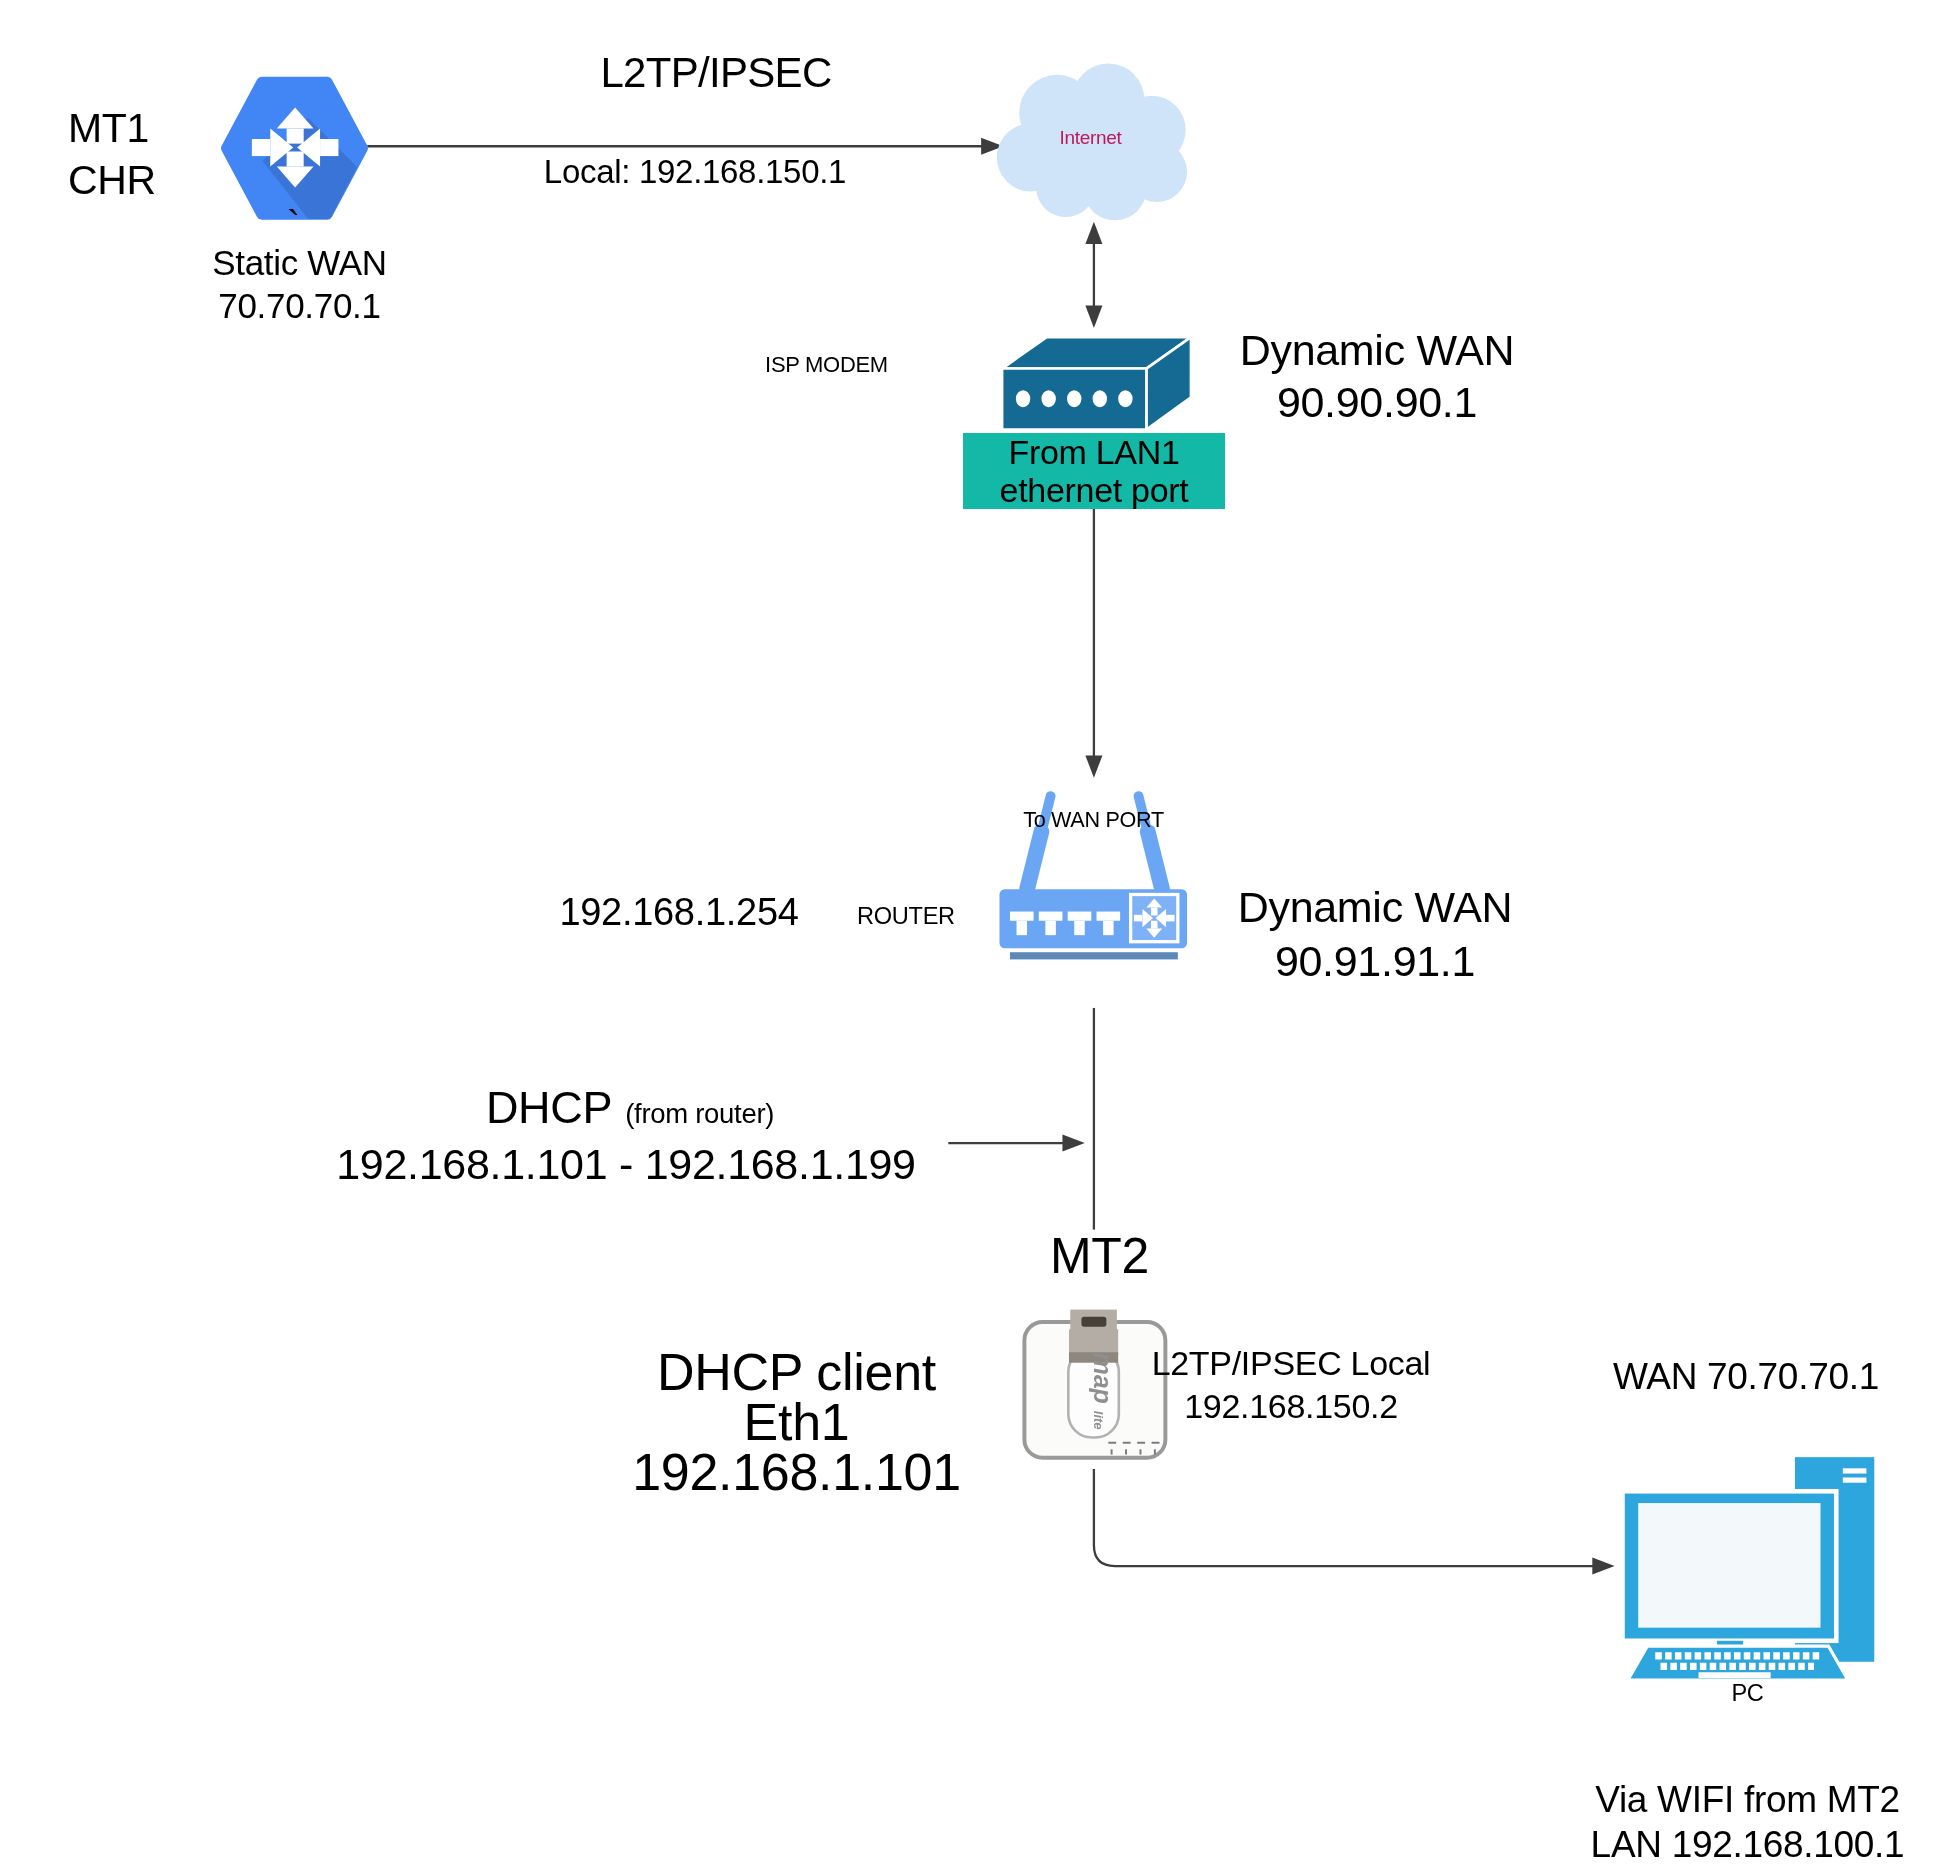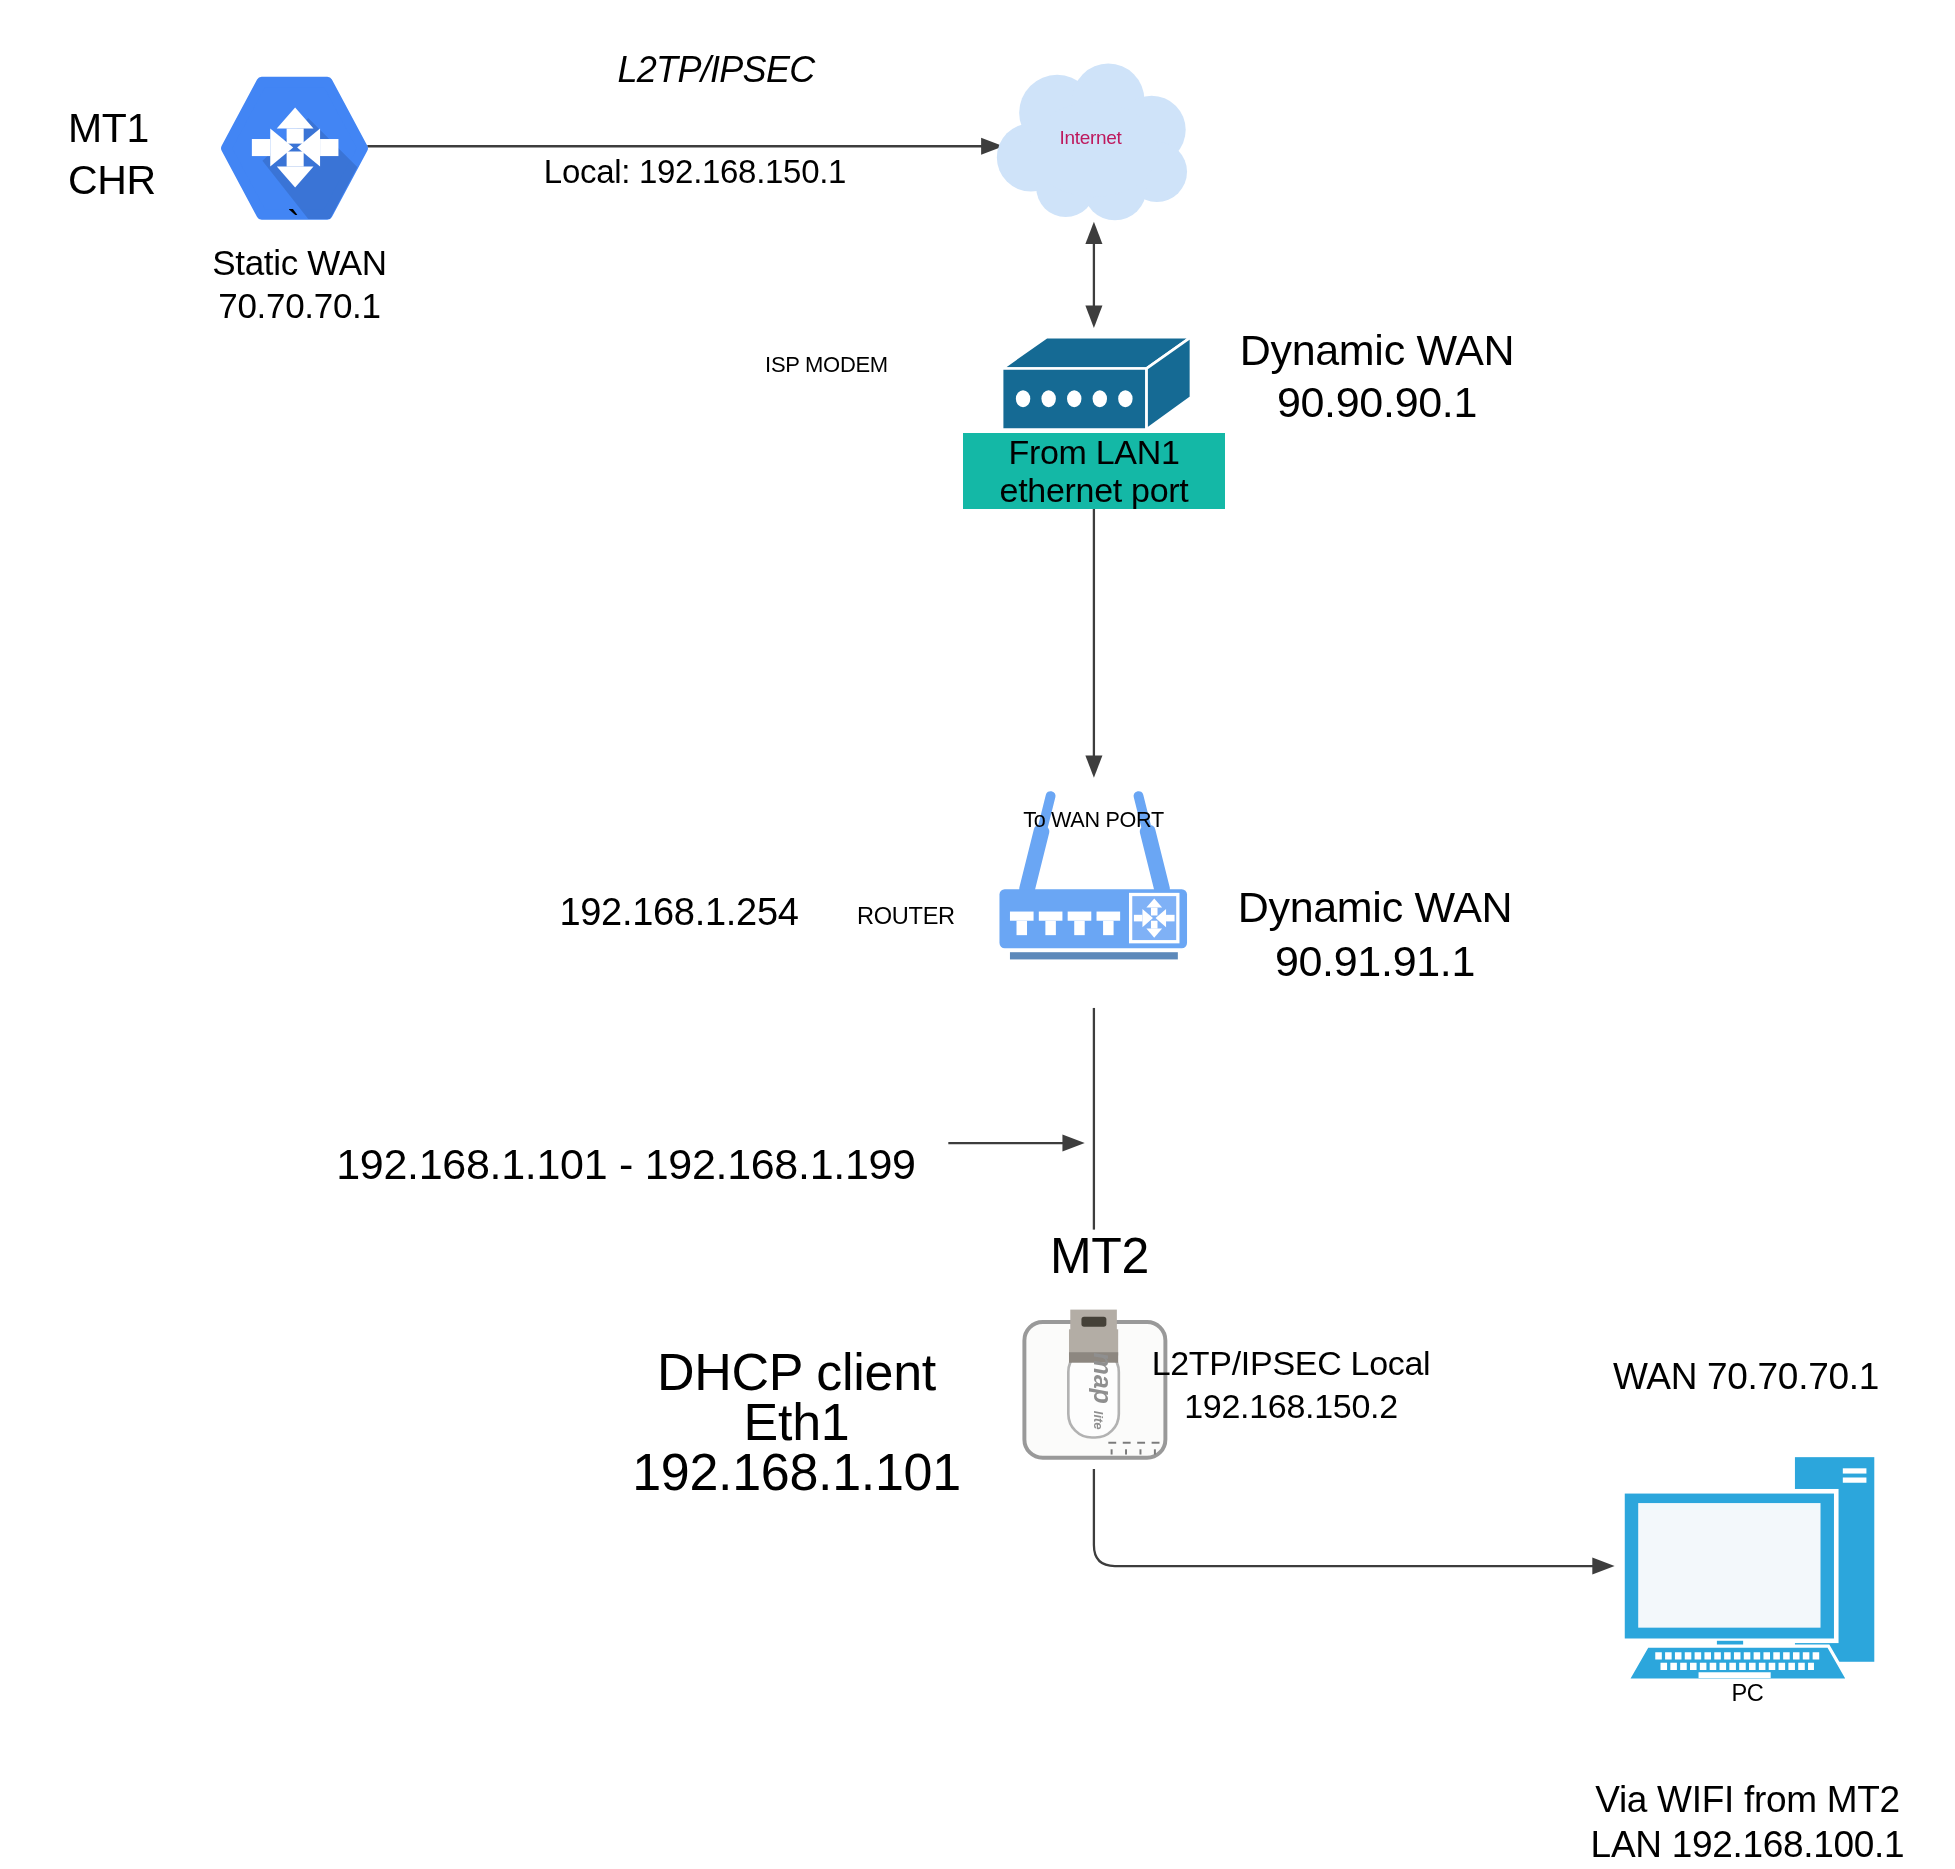--- a/index.html
+++ b/index.html
@@ -12,21 +12,21 @@
     overflow:hidden;
   }
   .layer{position:absolute;left:0;top:0;width:1955px;height:1869px;}
   .lbl{position:absolute;white-space:pre-line;letter-spacing:-0.3px;}
   .center{text-align:center;}
   .right{text-align:center;}
 
   .mt1-name{left:68px;top:102px;width:171px;font-size:41px;line-height:52px;text-align:left;}
   .stray{left:287px;top:203px;font-size:39px;}
   .static-wan{left:162px;top:241px;width:275px;font-size:35px;line-height:43px;text-align:center;}
-  .l2tp-title{left:552px;top:49px;width:328px;font-size:36px;letter-spacing:-0.7px;font-style:italic;}
+  .l2tp-title{left:552px;top:49px;width:328px;font-size:42px;letter-spacing:-0.7px;}
   .local-remote{left:531px;top:153px;width:328px;font-size:33px;line-height:38px;}
   .internet-lbl{left:1025px;top:127px;width:131px;font-size:19px;color:#be185d;}
   .isp-modem-lbl{left:728px;top:352px;width:197px;font-size:22px;}
   .modem-wan{left:1200px;top:324px;width:354px;font-size:43px;line-height:52px;}
   .from-lan1{left:963px;top:433px;width:262px;font-size:34px;line-height:38px;background:#14b8a6;}
   .to-wan-port{left:995px;top:807px;width:197px;font-size:21.6px;}
   .router-lan-ip{left:548px;top:891px;width:262px;font-size:38px;}
   .router-lbl{left:857px;top:903px;width:131px;font-size:23.6px;text-align:left;}
   .router-wan{left:1198px;top:880px;width:354px;font-size:43px;line-height:54px;}
   .dhcp-row{left:394px;top:1082px;width:472px;display:flex;justify-content:center;align-items:baseline;gap:13px;}
@@ -211,20 +211,24 @@
 
   <div class="lbl isp-modem-lbl right">ISP MODEM</div>
   <div class="lbl modem-wan center"><span>Dynamic WAN</span><br><span>90.90.90.1</span></div>
   <div class="lbl from-lan1 center"><span>From LAN1</span><br><span>ethernet port</span></div>
 
   <div class="lbl to-wan-port center">To WAN PORT</div>
   <div class="lbl router-lan-ip right">192.168.1.254</div>
   <div class="lbl router-lbl">ROUTER</div>
   <div class="lbl router-wan center"><span>Dynamic WAN</span><br><span>90.91.91.1</span></div>
 
+  <div class="lbl dhcp-row">
+    <span class="dhcp-big">DHCP</span>
+    <span class="dhcp-small">(from router)</span>
+  </div>
   <div class="lbl dhcp-range center">192.168.1.101 - 192.168.1.199</div>
 
   <div class="lbl mt2-lbl center">MT2</div>
   <div class="lbl map-logo"><span>map</span> <span class="suffix">lite</span></div>
 
   <div class="lbl dhcp-client center"><span>DHCP client</span><br><span>Eth1</span><br><span>192.168.1.101</span></div>
   <div class="lbl l2tp-local center"><span>L2TP/IPSEC Local</span><br><span>192.168.150.2</span></div>
 
   <div class="lbl pc-wan center">WAN 70.70.70.1</div>
   <div class="lbl pc-lbl center">PC</div>

